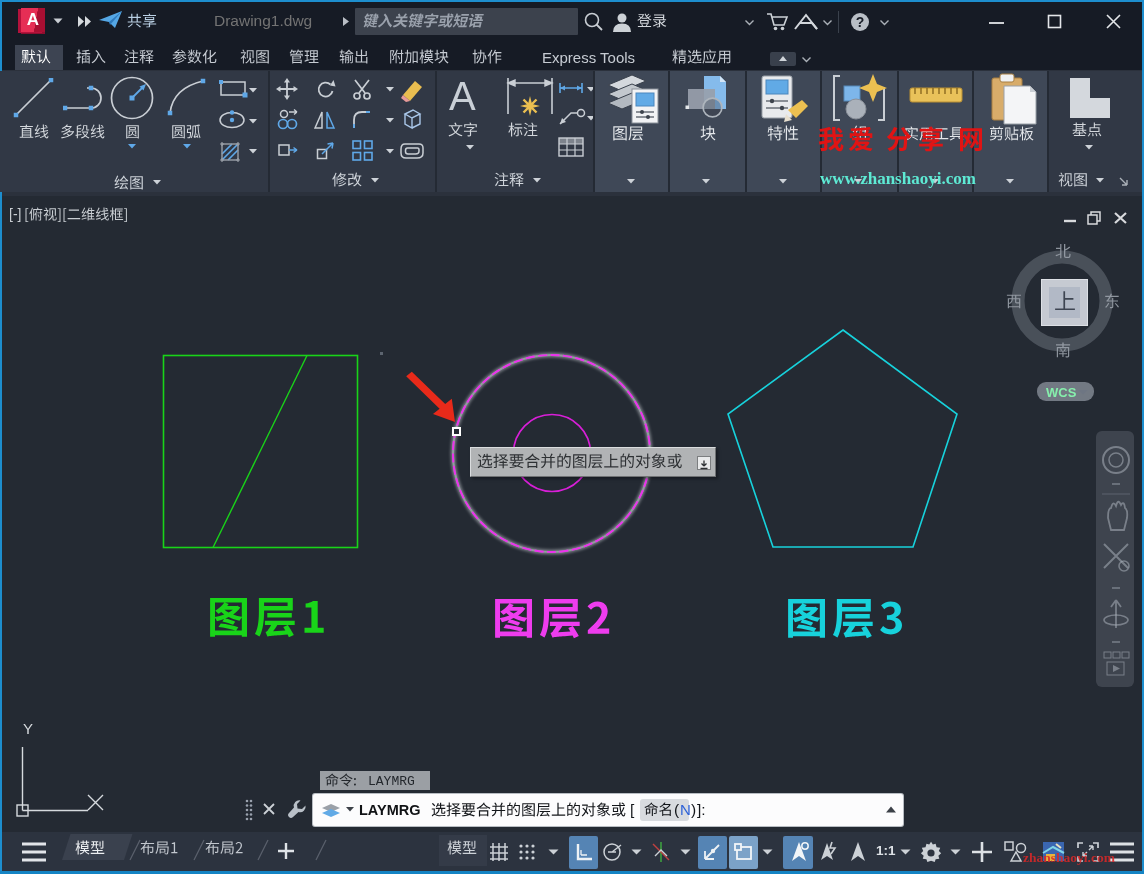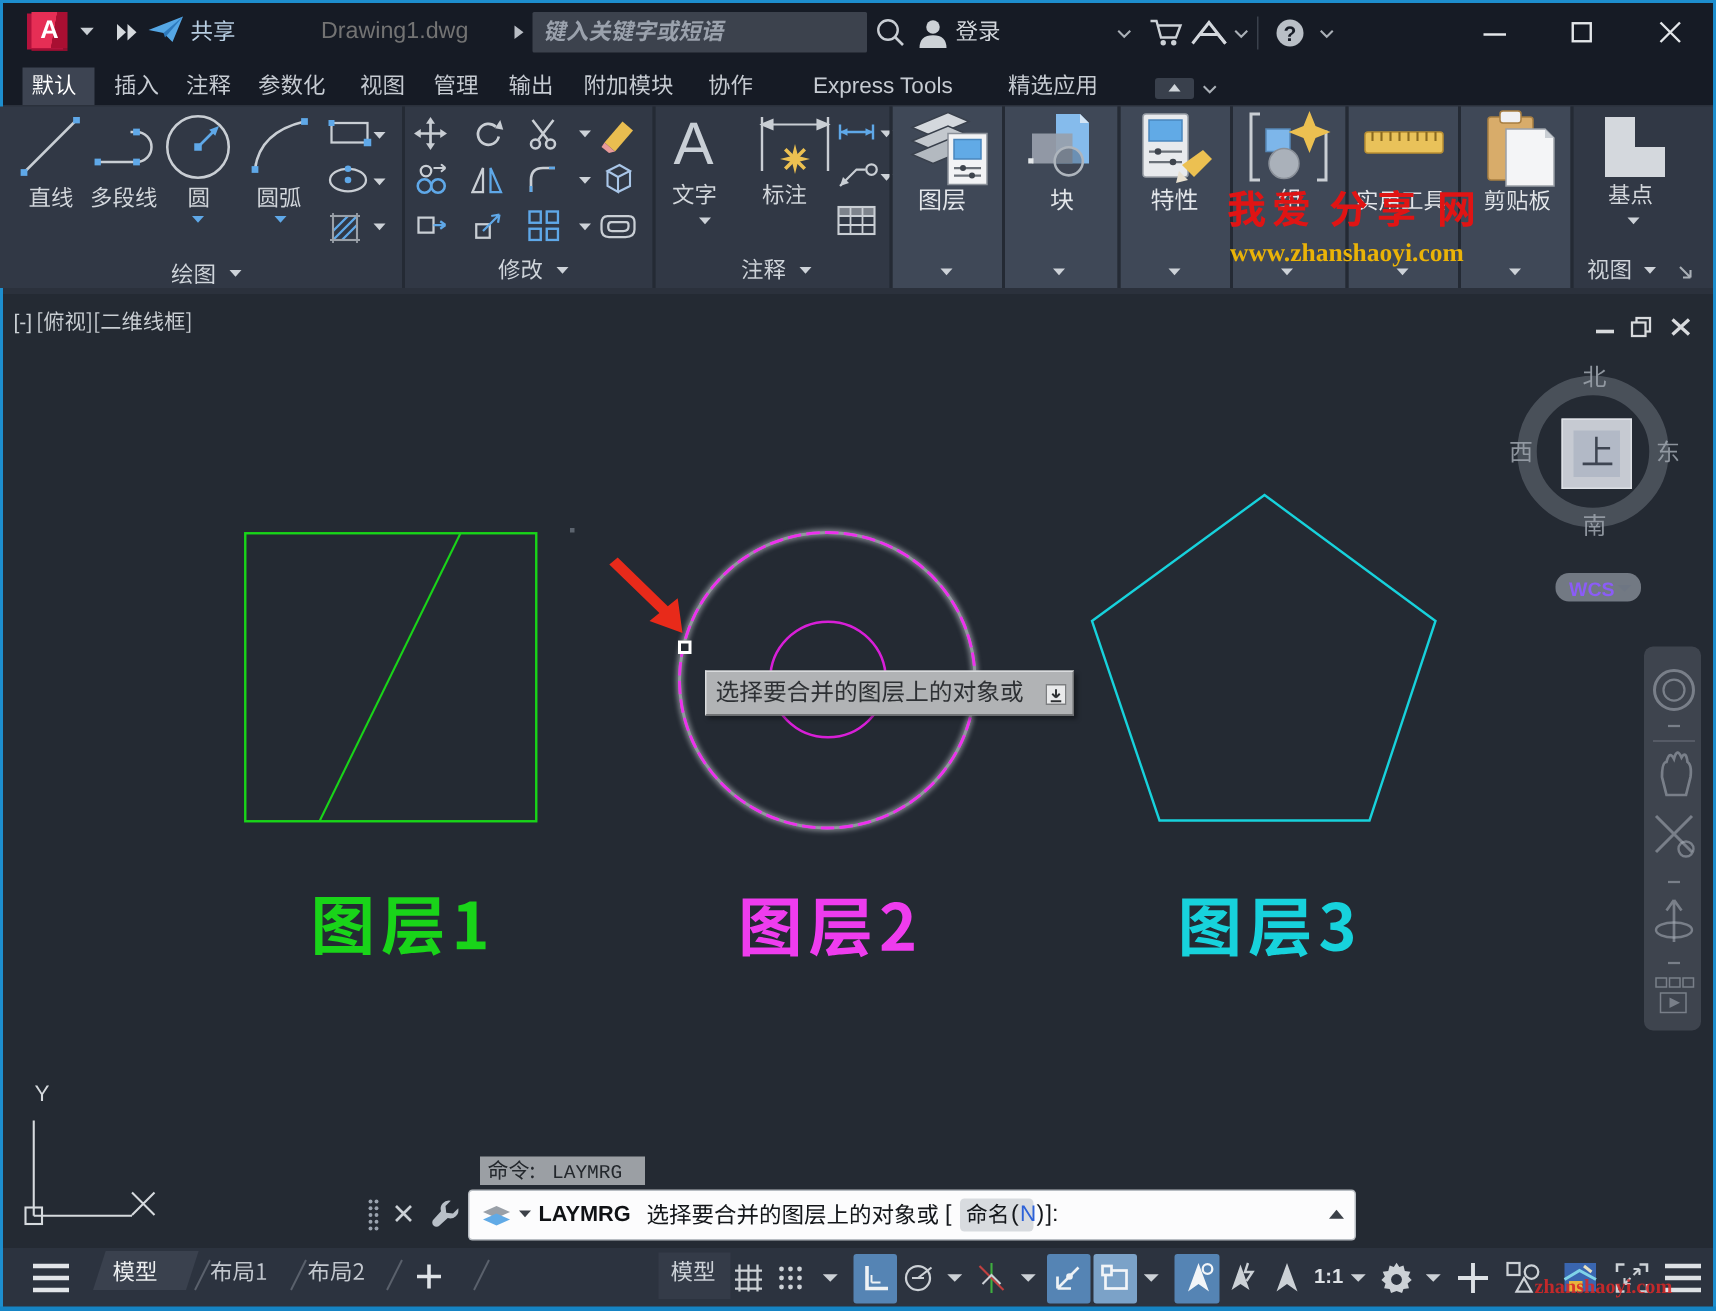--- a/index.html
+++ b/index.html
@@ -497,21 +497,21 @@
     <div style="position:absolute;left:918px;top:126px;width:27px;height:33px;">
       <svg width="27" height="33" viewBox="0 0 27 33" style="position:absolute;overflow:visible">
         <path transform="translate(0,0)" d="M7.7 8.7H18.2V10.1H7.7ZM4.7 6.5V12.3H21.6V6.5ZM19.6 13.3 18.7 13.3H3.8V15.7H14.6C13.5 16.1 12.4 16.5 11.3 16.7L11.3 17.8H1.2V20.5H11.3V22.2C11.3 22.6 11.1 22.7 10.6 22.7C10.2 22.7 8.1 22.7 6.6 22.7C7.0 23.4 7.5 24.4 7.7 25.2C10.0 25.2 11.7 25.2 12.9 24.9C14.1 24.5 14.6 23.9 14.6 22.3V20.5H24.8V17.8H14.9C17.6 17.1 20.1 16.0 22.2 14.9L20.3 13.2ZM10.7 1.1C10.9 1.6 11.1 2.2 11.2 2.7H1.6V5.4H24.3V2.7H14.7C14.5 2.0 14.2 1.2 13.9 0.6Z" fill="#e01414"></path>
       </svg>
     </div>
     <div style="position:absolute;left:958px;top:126px;width:27px;height:33px;">
       <svg width="27" height="33" viewBox="0 0 27 33" style="position:absolute;overflow:visible">
         <path transform="translate(0,0)" d="M8.3 14.0C7.5 16.3 6.5 18.4 5.1 19.9V10.2C6.2 11.4 7.3 12.7 8.3 14.0ZM2.0 2.2V25.2H5.1V20.8C5.8 21.2 6.6 21.8 6.9 22.1C8.3 20.6 9.4 18.7 10.3 16.6C10.8 17.4 11.4 18.1 11.8 18.8L13.6 16.6C13.0 15.7 12.2 14.6 11.3 13.5C11.9 11.4 12.3 9.1 12.6 6.6L9.9 6.3C9.7 7.9 9.4 9.4 9.1 10.8C8.3 9.9 7.4 8.9 6.6 8.1L5.1 9.7V5.2H20.9V21.4C20.9 21.9 20.7 22.1 20.2 22.1C19.7 22.1 17.7 22.1 16.1 22.0C16.6 22.8 17.1 24.3 17.3 25.1C19.8 25.2 21.4 25.1 22.5 24.6C23.7 24.1 24.0 23.2 24.0 21.4V2.2ZM12.2 9.9C13.3 11.1 14.5 12.5 15.5 13.9C14.6 16.7 13.3 19.0 11.5 20.7C12.2 21.1 13.4 21.9 13.9 22.4C15.3 20.9 16.5 18.9 17.4 16.7C18.0 17.7 18.5 18.6 18.8 19.4L20.9 17.4C20.4 16.3 19.5 14.9 18.5 13.4C19.0 11.4 19.4 9.1 19.8 6.6L17.0 6.3C16.8 7.9 16.6 9.3 16.3 10.7C15.6 9.8 14.8 8.9 14.1 8.2Z" fill="#e01414"></path>
       </svg>
     </div>
-    <div style="position:absolute;left:820px;top:159px;font:700 17px 'Liberation Serif', serif;color:#eab308;white-space:nowrap;">www.zhanshaoyi.com</div>
+    <div style="position:absolute;left:820px;top:169px;font:700 17px 'Liberation Serif', serif;color:#5eead4;white-space:nowrap;">www.zhanshaoyi.com</div>
     <div style="position:absolute;left:9px;top:206px;font:400 14px 'Liberation Sans', sans-serif;color:#c9ced3;white-space:nowrap;">[-]</div>
     <div style="position:absolute;left:24px;top:207px;width:105px;height:18px;">
       <svg width="105" height="18" viewBox="0 0 105 18" style="position:absolute;overflow:visible">
         <path transform="translate(0,0)" d="M1.5 14.9H4.3V14.2H2.5V2.0H4.3V1.2H1.5Z M13.5 7.7C14.0 8.6 14.6 9.8 14.8 10.6L15.6 10.2C15.3 9.4 14.7 8.2 14.2 7.3ZM12.9 0.7C13.1 1.1 13.3 1.6 13.4 2.0H9.2V6.7C9.2 8.6 9.2 11.2 8.3 13.0C8.5 13.1 9.0 13.4 9.1 13.6C10.1 11.6 10.2 8.7 10.2 6.7V3.0H18.3V2.0H14.5C14.4 1.6 14.1 1.0 13.8 0.5ZM16.2 3.5V5.4H13.2V6.3H16.2V12.4C16.2 12.6 16.1 12.7 15.9 12.7C15.7 12.7 15.2 12.7 14.5 12.7C14.6 12.9 14.7 13.3 14.8 13.6C15.7 13.6 16.3 13.6 16.6 13.4C17.0 13.2 17.1 13.0 17.1 12.4V6.3H18.3V5.4H17.1V3.5ZM12.3 3.3C12.0 4.8 11.3 6.7 10.4 7.8C10.6 8.0 10.7 8.4 10.8 8.6C11.1 8.3 11.4 7.9 11.6 7.5V13.6H12.5V5.6C12.8 4.9 13.0 4.2 13.2 3.5ZM8.0 0.6C7.4 2.8 6.4 5.0 5.3 6.4C5.4 6.7 5.7 7.2 5.8 7.5C6.2 7.0 6.5 6.5 6.9 5.9V13.6H7.9V3.8C8.3 2.9 8.6 1.9 8.9 0.9Z M25.4 1.3V8.8H26.4V2.2H30.8V8.8H31.9V1.3ZM21.2 1.1C21.7 1.6 22.3 2.4 22.5 2.9L23.4 2.4C23.1 1.9 22.5 1.1 22.0 0.6ZM28.0 3.3V6.0C28.0 8.3 27.6 11.0 24.0 12.9C24.2 13.0 24.6 13.4 24.7 13.6C26.8 12.5 28.0 11.0 28.5 9.5V12.2C28.5 13.2 28.9 13.4 29.9 13.4H31.2C32.4 13.4 32.6 12.8 32.7 10.6C32.4 10.5 32.1 10.4 31.8 10.2C31.8 12.2 31.7 12.6 31.2 12.6H30.0C29.6 12.6 29.5 12.5 29.5 12.1V8.6H28.8C29.0 7.7 29.1 6.9 29.1 6.1V3.3ZM19.9 3.0V4.0H23.3C22.5 5.8 21.0 7.6 19.6 8.6C19.7 8.8 20.0 9.3 20.1 9.6C20.6 9.2 21.2 8.7 21.7 8.1V13.6H22.7V7.5C23.2 8.1 23.8 8.9 24.1 9.4L24.8 8.5C24.5 8.2 23.5 7.1 23.0 6.5C23.7 5.5 24.2 4.5 24.6 3.4L24.1 3.0L23.9 3.0Z M33.7 14.9H36.5V1.2H33.7V2.0H35.5V14.2H33.7Z M39.5 14.9H42.3V14.2H40.5V2.0H42.3V1.2H39.5Z M44.8 2.6V3.7H55.0V2.6ZM43.6 11.0V12.2H56.2V11.0Z M57.6 11.7 57.8 12.8C59.1 12.4 60.9 12.0 62.6 11.6L62.5 10.6C60.7 11.1 58.8 11.5 57.6 11.7ZM66.4 1.0C66.8 1.6 67.2 2.5 67.3 3.1L68.3 2.6C68.1 2.1 67.7 1.3 67.3 0.6ZM57.9 6.5C58.1 6.4 58.4 6.3 60.2 6.1C59.5 7.0 59.0 7.7 58.7 8.0C58.3 8.5 58.0 8.9 57.7 9.0C57.8 9.2 57.9 9.7 58.0 9.9C58.3 9.7 58.7 9.6 62.2 8.9C62.2 8.7 62.2 8.3 62.2 8.0L59.4 8.5C60.5 7.2 61.6 5.6 62.5 4.0L61.7 3.5C61.4 4.1 61.1 4.6 60.7 5.2L58.9 5.4C59.7 4.1 60.5 2.5 61.1 1.0L60.2 0.6C59.6 2.3 58.6 4.2 58.3 4.6C58.0 5.1 57.8 5.5 57.5 5.5C57.7 5.8 57.8 6.3 57.9 6.5ZM66.9 6.9V8.7H64.6V6.9ZM64.8 0.6C64.3 2.3 63.3 4.3 62.1 5.7C62.3 5.9 62.6 6.3 62.7 6.6C63.0 6.2 63.3 5.8 63.6 5.4V13.6H64.6V12.6H70.6V11.6H67.9V9.7H70.0V8.7H67.9V6.9H70.0V5.9H67.9V4.1H70.4V3.1H64.9C65.2 2.4 65.5 1.6 65.8 0.9ZM66.9 5.9H64.6V4.1H66.9ZM66.9 9.7V11.6H64.6V9.7Z M72.0 11.7 72.2 12.8C73.5 12.4 75.2 11.8 76.9 11.4L76.7 10.5C74.9 10.9 73.1 11.4 72.0 11.7ZM81.2 1.4C81.9 1.8 82.8 2.3 83.3 2.7L83.9 2.0C83.4 1.7 82.5 1.1 81.8 0.8ZM72.2 6.5C72.4 6.4 72.8 6.3 74.5 6.1C73.9 7.0 73.3 7.7 73.0 8.0C72.6 8.5 72.3 8.9 72.0 8.9C72.1 9.2 72.2 9.7 72.3 9.9C72.6 9.7 73.1 9.6 76.7 8.9C76.6 8.7 76.6 8.3 76.7 8.0L73.8 8.5C74.9 7.2 76.0 5.7 76.9 4.1L76.0 3.5C75.7 4.1 75.4 4.6 75.1 5.1L73.3 5.3C74.2 4.1 75.0 2.6 75.6 1.1L74.6 0.6C74.0 2.3 73.0 4.1 72.7 4.6C72.4 5.1 72.1 5.4 71.9 5.5C72.0 5.8 72.2 6.3 72.2 6.5ZM83.8 7.5C83.2 8.4 82.5 9.3 81.5 10.0C81.3 9.2 81.1 8.3 81.0 7.3L84.6 6.6L84.4 5.7L80.8 6.3C80.8 5.7 80.7 5.1 80.7 4.5L84.2 3.9L84.0 3.0L80.6 3.5C80.6 2.5 80.5 1.6 80.5 0.5H79.5C79.5 1.6 79.5 2.6 79.6 3.6L77.3 4.0L77.5 4.9L79.6 4.6C79.7 5.3 79.8 5.9 79.8 6.5L77.1 7.0L77.2 8.0L80.0 7.5C80.1 8.7 80.4 9.7 80.7 10.6C79.4 11.4 78.1 12.1 76.6 12.5C76.9 12.7 77.1 13.1 77.3 13.4C78.6 12.9 79.9 12.3 81.0 11.6C81.6 12.8 82.4 13.6 83.4 13.6C84.3 13.6 84.7 13.1 84.9 11.5C84.6 11.4 84.3 11.2 84.1 11.0C84.0 12.2 83.9 12.6 83.5 12.6C82.9 12.6 82.3 12.0 81.9 10.9C83.0 10.1 84.0 9.1 84.7 8.0Z M98.8 1.4H91.0V12.9H99.1V12.0H92.0V2.4H98.8ZM92.5 9.7V10.6H98.6V9.7H96.0V7.4H98.2V6.5H96.0V4.5H98.5V3.6H92.7V4.5H95.0V6.5H92.9V7.4H95.0V9.7ZM88.1 0.5V3.5H86.0V4.5H88.0C87.6 6.4 86.7 8.5 85.8 9.6C86.0 9.9 86.2 10.4 86.3 10.6C87.0 9.8 87.6 8.3 88.1 6.8V13.6H89.1V6.2C89.5 6.8 90.1 7.6 90.3 8.1L90.9 7.1C90.6 6.8 89.5 5.5 89.1 5.0V4.5H90.7V3.5H89.1V0.5Z M100.1 14.9H102.9V1.2H100.1V2.0H101.9V14.2H100.1Z" fill="#c9ced3"></path>
       </svg>
     </div>
     <svg style="position:absolute;left:1062px;top:214px;" width="16" height="12" viewBox="0 0 16 12">
       <path d="M2 7 H14" stroke="#d8dadd" stroke-width="2.4"></path>
     </svg>
     <svg style="position:absolute;left:1086px;top:210px;" width="17" height="16" viewBox="0 0 17 16">
@@ -545,21 +545,21 @@
       </svg>
     </div>
     <div style="position:absolute;left:1041px;top:279px;width:47px;height:47px;background:#c6cad2;border:1px solid #dde0e5;box-sizing:border-box"></div>
     <div style="position:absolute;left:1049px;top:287px;width:31px;height:31px;background:#b2b9c6"></div>
     <div style="position:absolute;left:1054px;top:290px;width:23px;height:28px;">
       <svg width="23" height="28" viewBox="0 0 23 28" style="position:absolute;overflow:visible">
         <path transform="translate(0,0)" d="M9.4 1.2V18.4H1.1V20.1H20.9V18.4H11.1V9.7H19.4V8.0H11.1V1.2Z" fill="#3e4552"></path>
       </svg>
     </div>
     <div style="position:absolute;left:1037px;top:382px;width:57px;height:19px;background:rgba(163,170,181,.62);border-radius:9px"></div>
-    <div style="position:absolute;left:1046px;top:385px;font:700 13px 'Liberation Sans', sans-serif;color:#8b5cf6;white-space:nowrap;">WCS</div>
+    <div style="position:absolute;left:1046px;top:385px;font:700 13px 'Liberation Sans', sans-serif;color:#86efac;white-space:nowrap;">WCS</div>
     <svg style="position:absolute;left:1077px;top:389px;" width="12" height="7" viewBox="0 0 12 7">
       <path d="M1.5 1 L6 5.5 L10.5 1 Z" fill="#6e7683"></path>
     </svg>
     <div style="position:absolute;left:1096px;top:431px;width:38px;height:256px;background:rgba(100,106,116,.42);border-radius:6px"></div>
     <svg style="position:absolute;left:1100px;top:438px;" width="30" height="242" viewBox="0 0 30 242">
       <circle cx="16" cy="22" r="13" stroke="rgba(170,176,186,.55)" stroke-width="2" fill="none"></circle>
       <circle cx="16" cy="22" r="7" stroke="rgba(170,176,186,.55)" stroke-width="1.5" fill="none"></circle>
       <path d="M12 46 L20 46" stroke="rgba(170,176,186,.55)" stroke-width="1.5"></path>
       <path d="M2 56 H30" stroke="rgba(170,176,186,.3)"></path>
       <path d="M8 80 Q8 70 11 70 Q13 62 16 68 Q18 60 21 67 Q24 62 25 70 Q28 72 27 80 L24 92 H11 Z" stroke="rgba(170,176,186,.55)" stroke-width="1.8" fill="none"></path>

